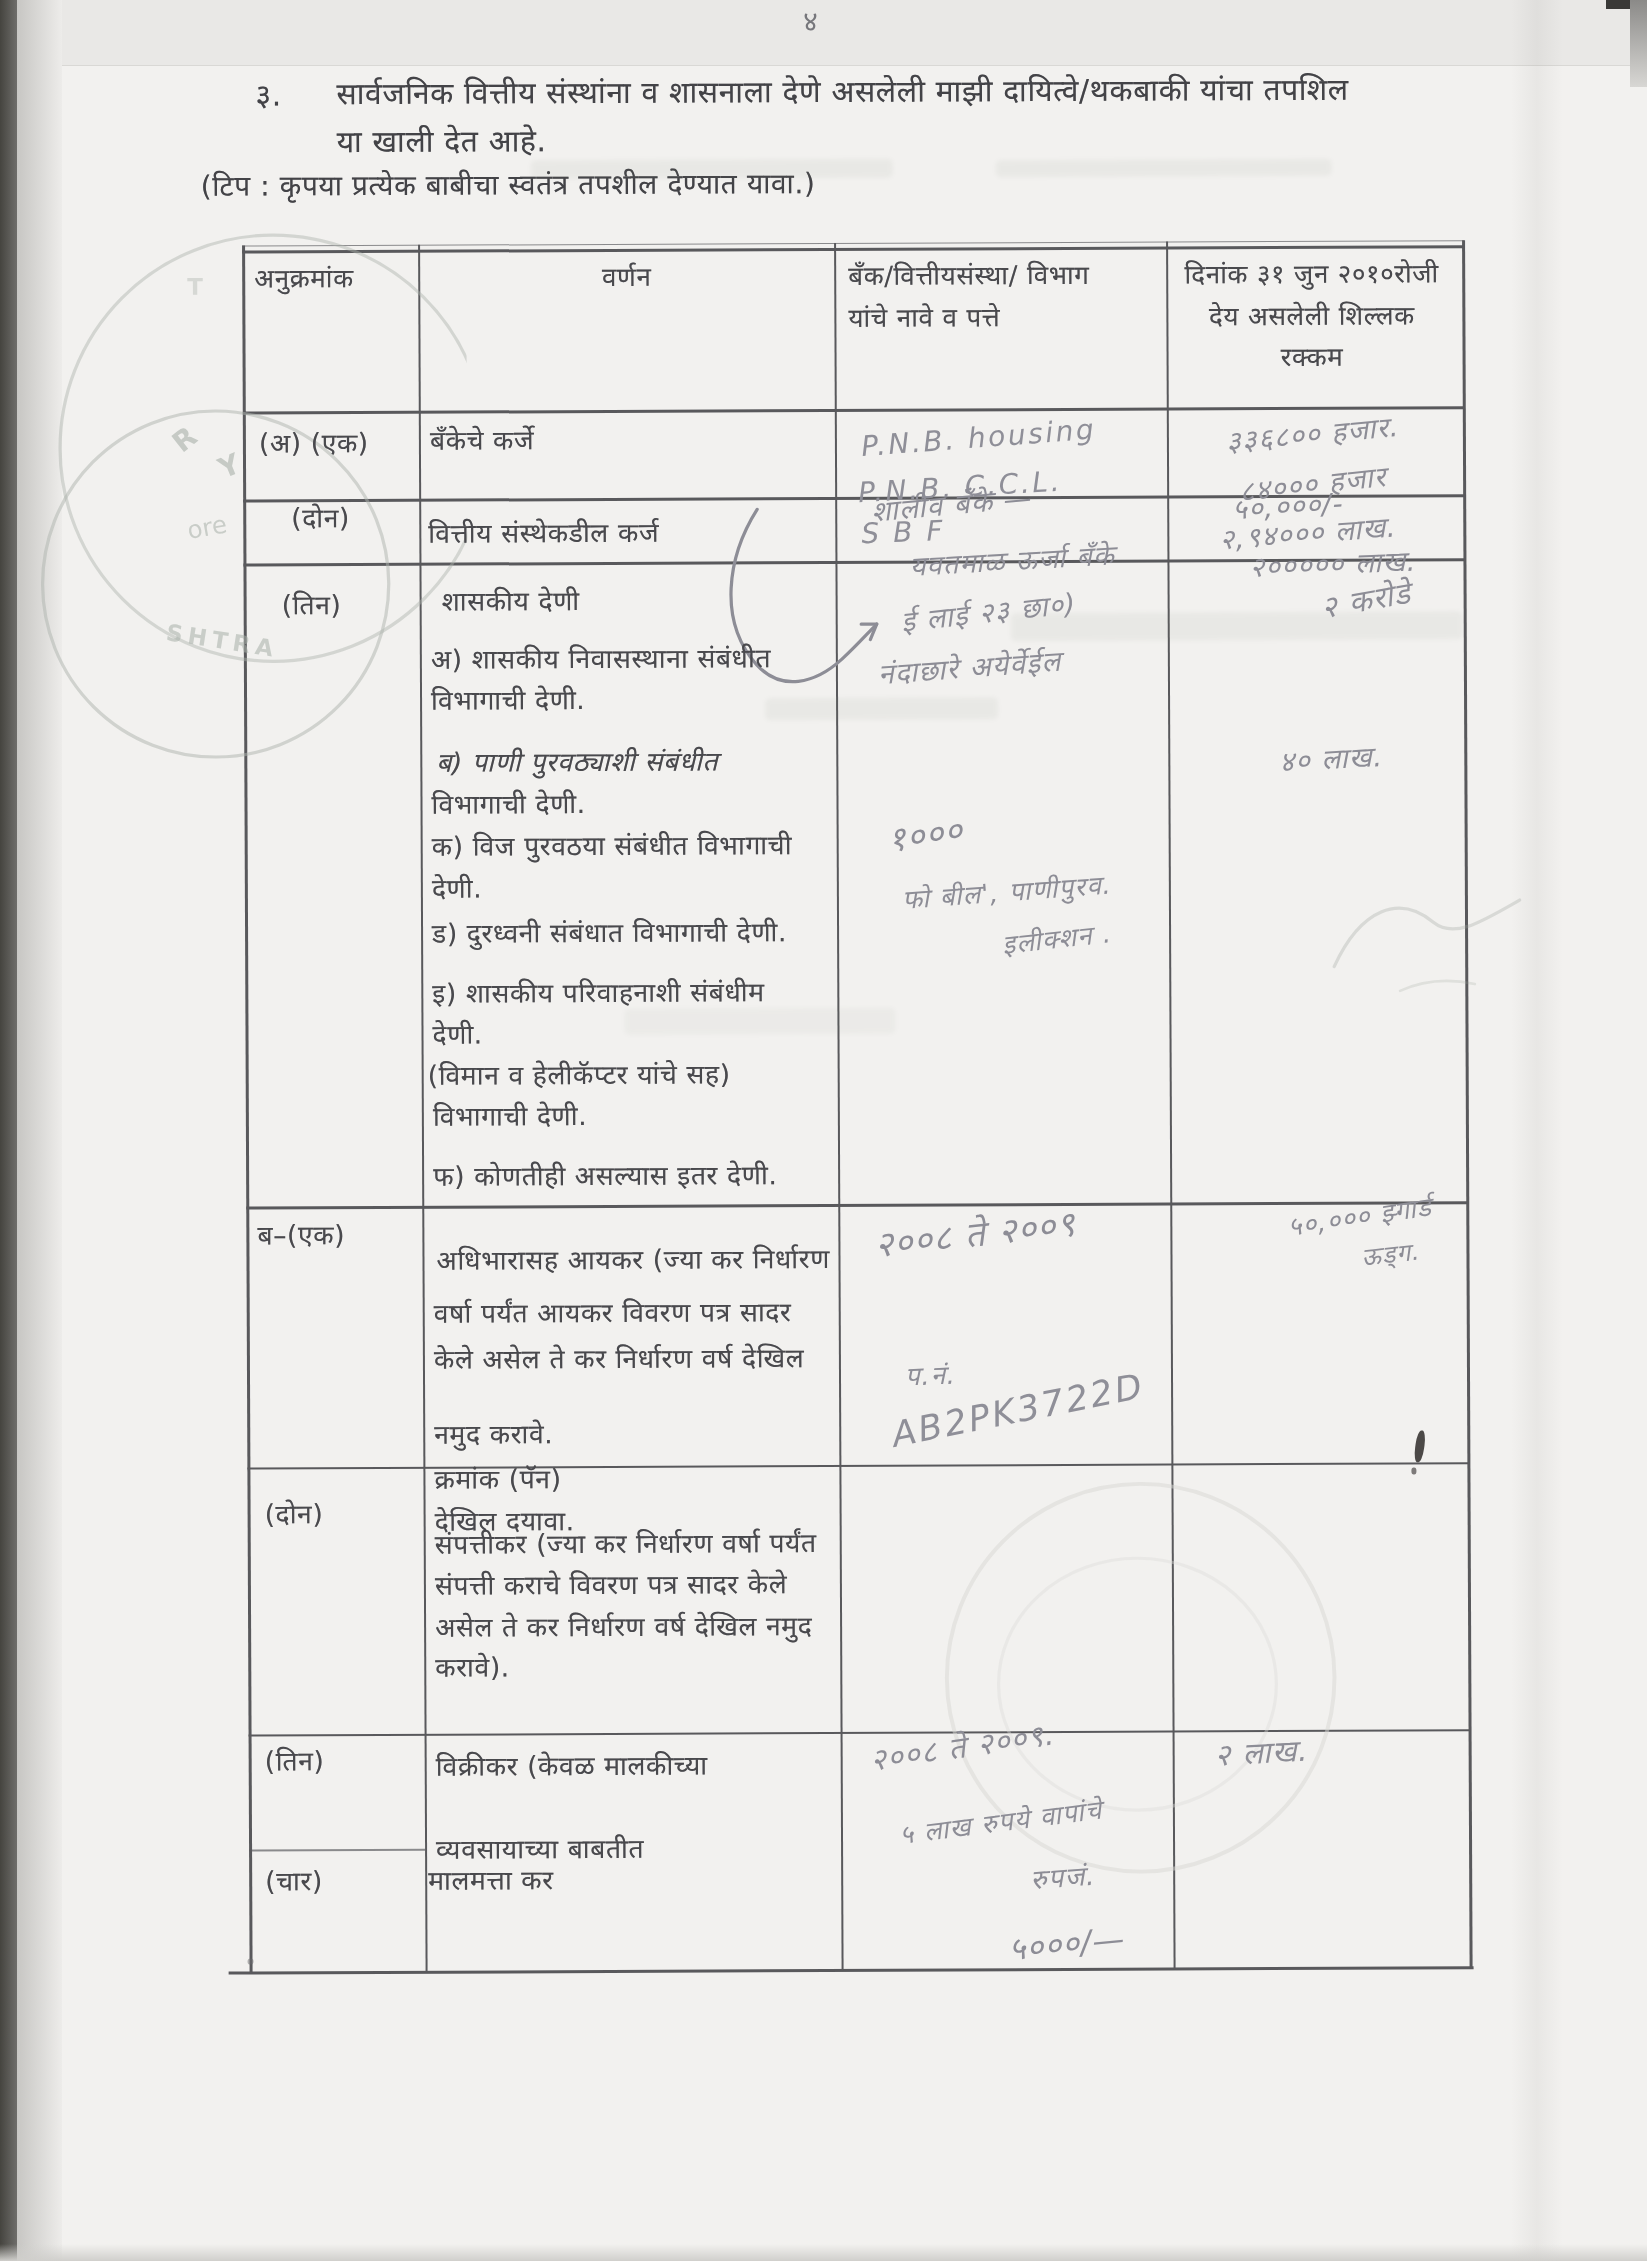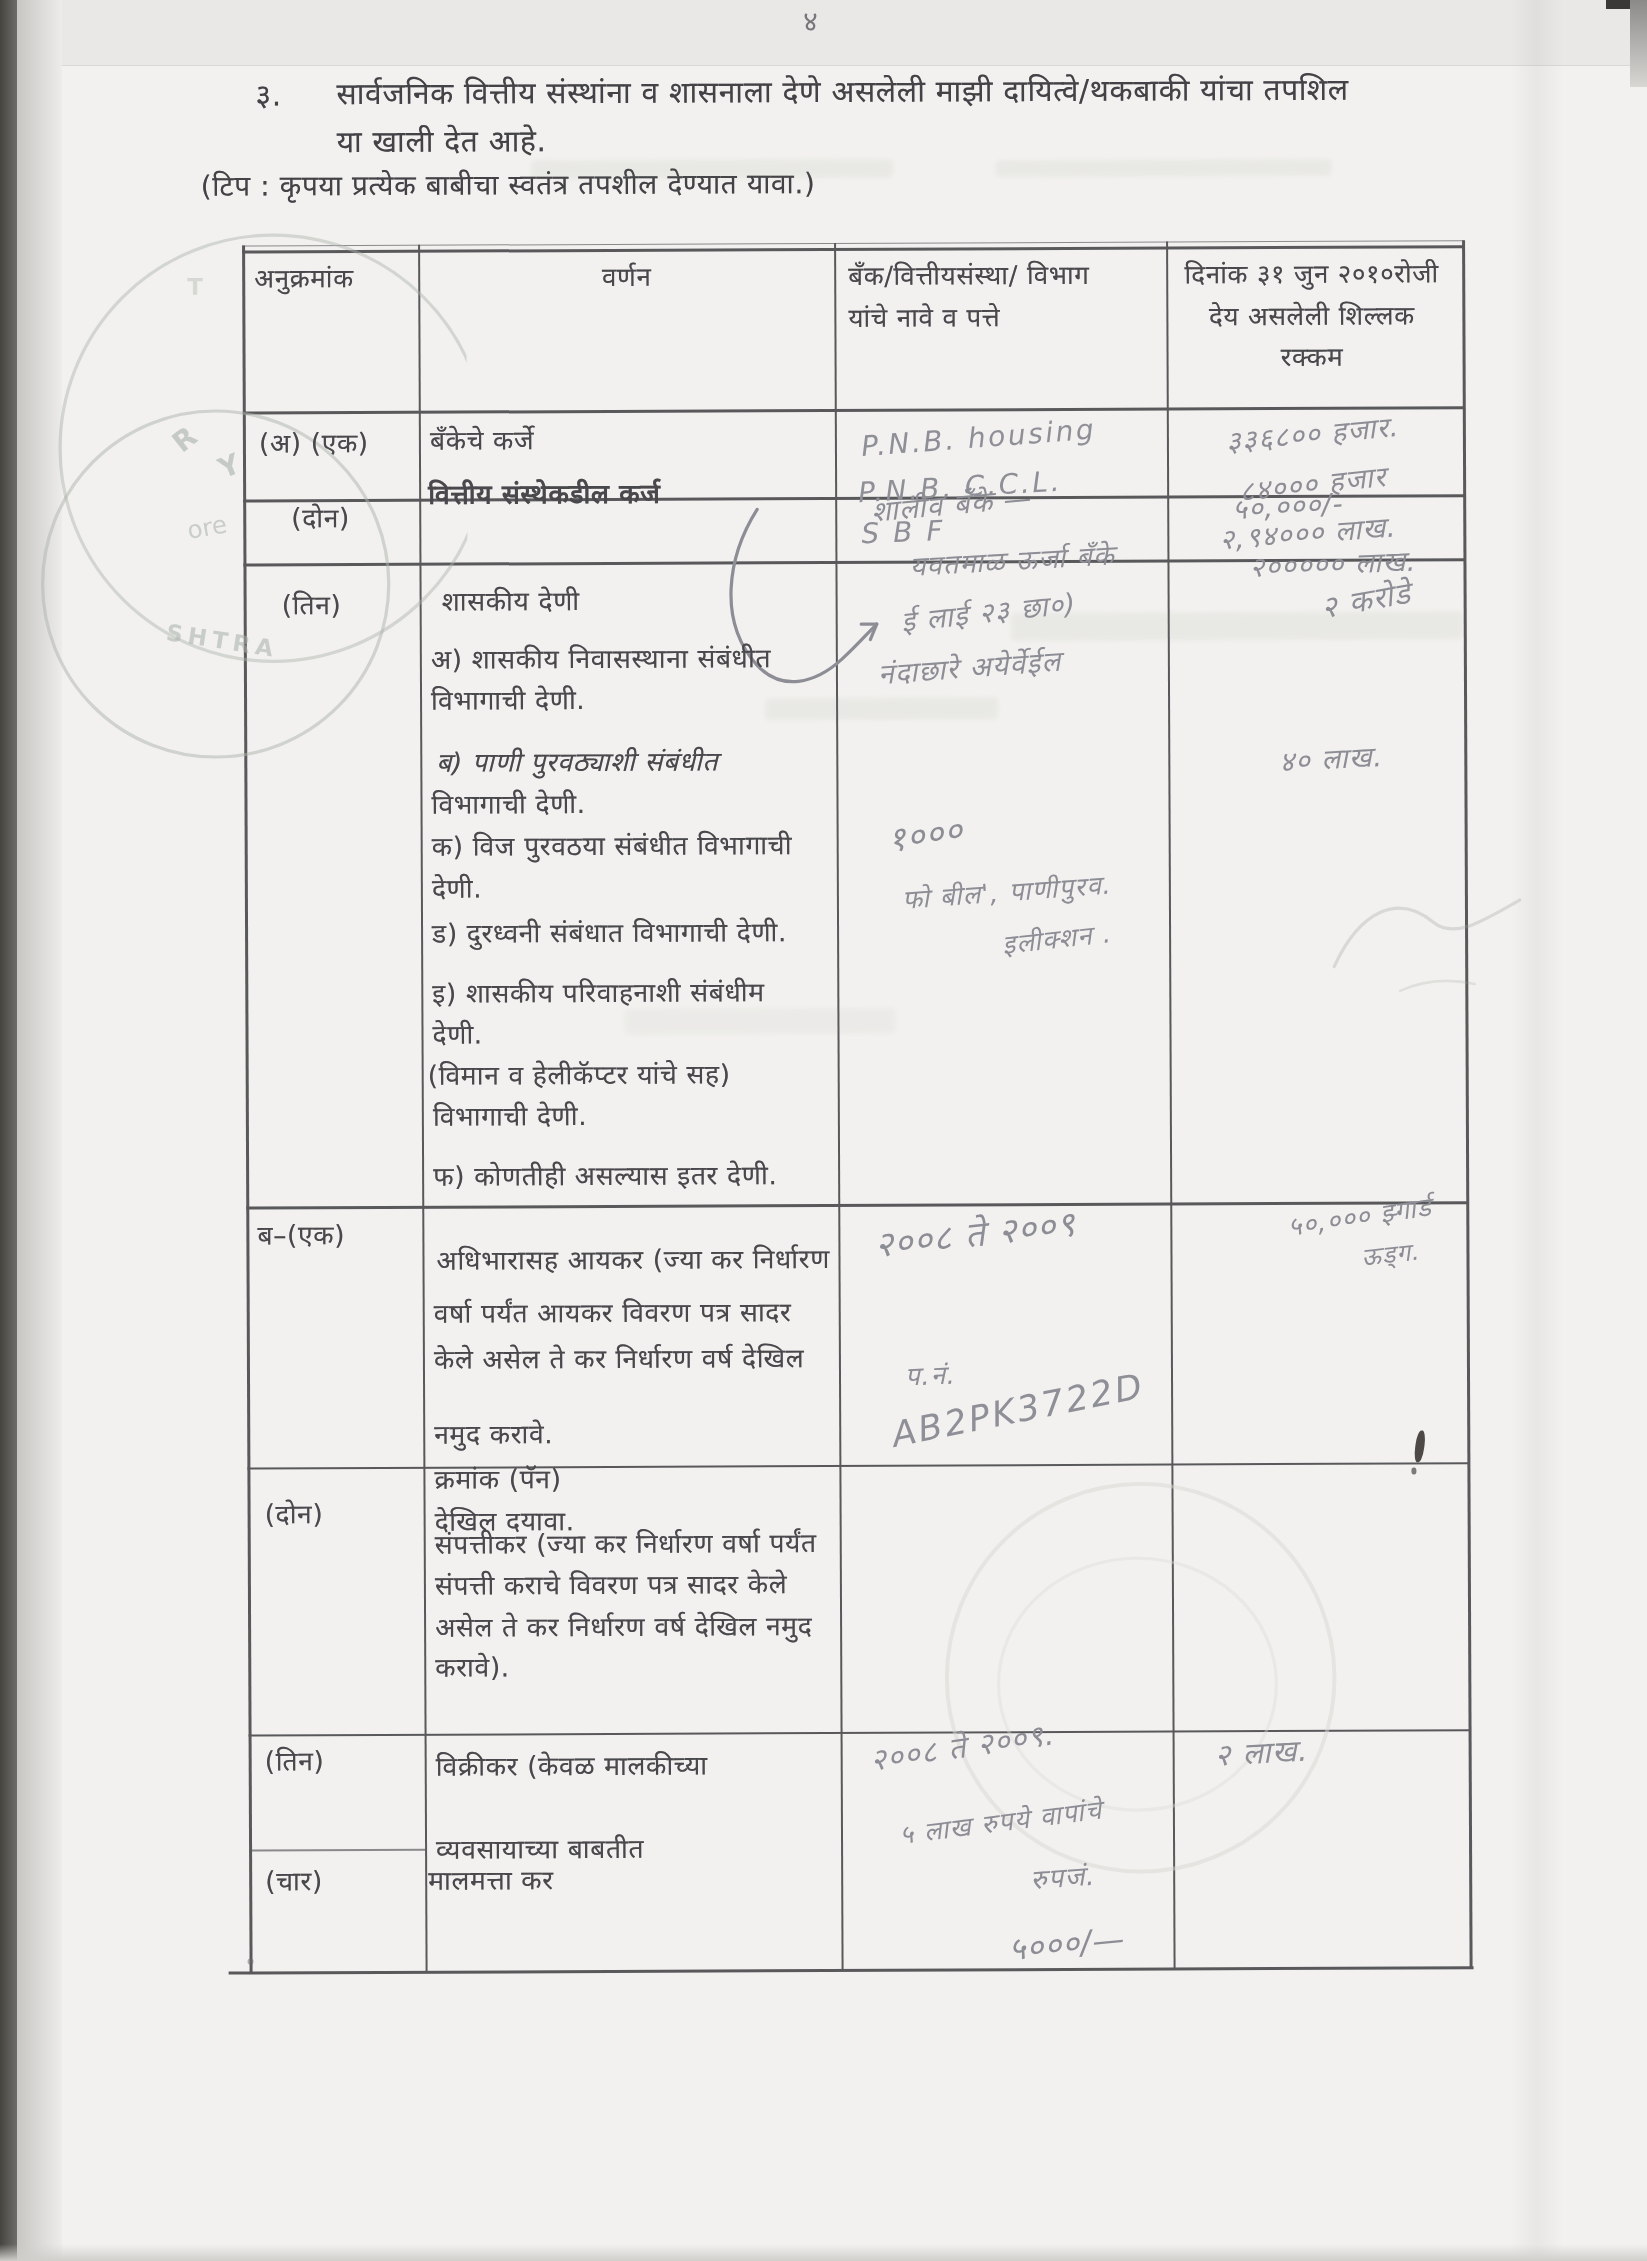--- a/index.html
+++ b/index.html
@@ -116,21 +116,21 @@
 
   <div id="blocks">
       <div class="blk printed" style="left: 257px; top: 421px;">(अ) (एक)</div>
       <div class="blk printed" style="left: 289px; top: 496px;">(दोन)</div>
       <div class="blk printed" style="left: 279px; top: 583px;">(तिन)</div>
       <div class="blk printed" style="left: 252px; top: 1213px;">ब–(एक)</div>
       <div class="blk printed" style="left: 258px; top: 1492px;">(दोन)</div>
       <div class="blk printed" style="left: 257px; top: 1739px;">(तिन)</div>
       <div class="blk printed" style="left: 257px; top: 1859px;">(चार)</div>
       <div class="blk printed" style="left: 428px; top: 419px;">बँकेचे  कर्जे</div>
-      <div class="blk printed" style="left: 426px; top: 473px; font-weight: bold;">वित्तीय संस्थेकडील कर्ज</div>
+      <div class="blk printed" style="left: 426px; top: 512px;">वित्तीय संस्थेकडील कर्ज</div>
       <div class="blk printed" style="left: 439px; top: 580px;">शासकीय देणी</div>
       <div class="blk printed" style="left: 428px; top: 638px;">अ) शासकीय निवासस्थाना संबंधीत</div>
       <div class="blk printed" style="left: 428px; top: 679px;">विभागाची देणी.</div>
       <div class="blk printed" style="left: 433px; top: 741px; font-style: italic;">ब) पाणी पुरवठ्याशी  संबंधीत</div>
       <div class="blk printed" style="left: 428px; top: 783px;">विभागाची देणी.</div>
       <div class="blk printed" style="left: 428px; top: 825px;">क) विज पुरवठया संबंधीत विभागाची</div>
       <div class="blk printed" style="left: 428px; top: 867px;">देणी.</div>
       <div class="blk printed" style="left: 428px; top: 912px;">ड) दुरध्वनी संबंधात विभागाची देणी.</div>
       <div class="blk printed" style="left: 428px; top: 972px;">इ) शासकीय परिवाहनाशी संबंधीम</div>
       <div class="blk printed" style="left: 428px; top: 1013px;">देणी.</div>

